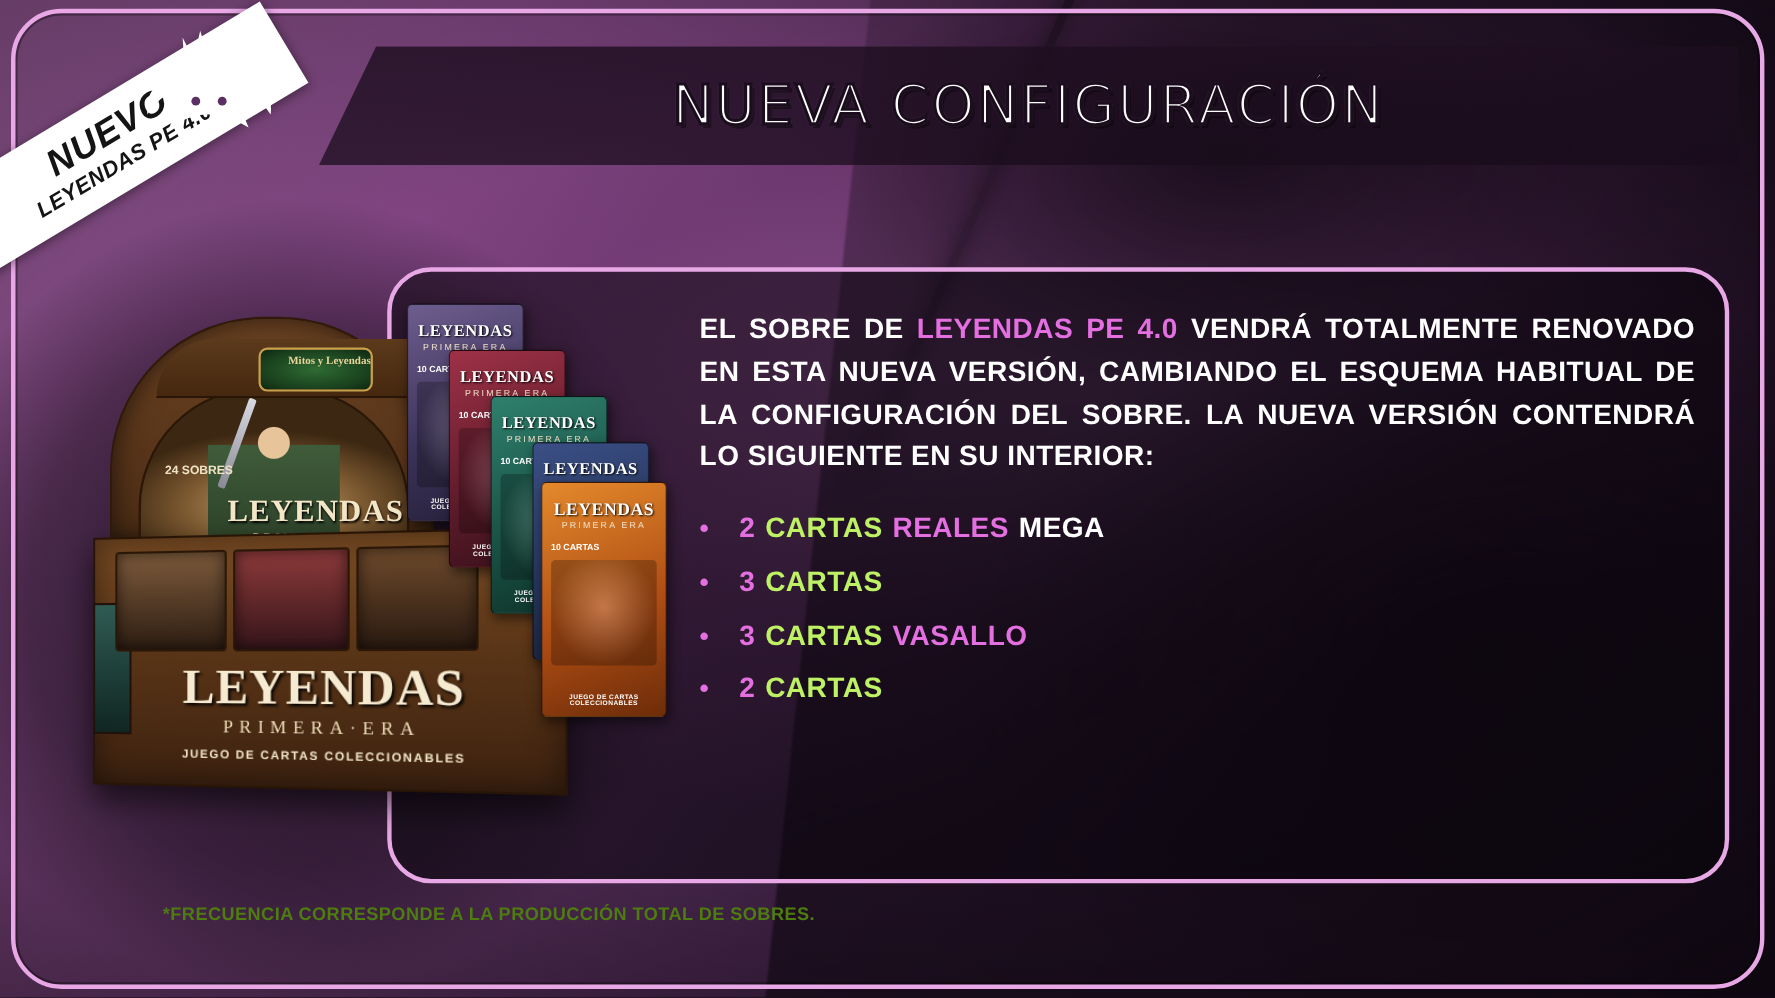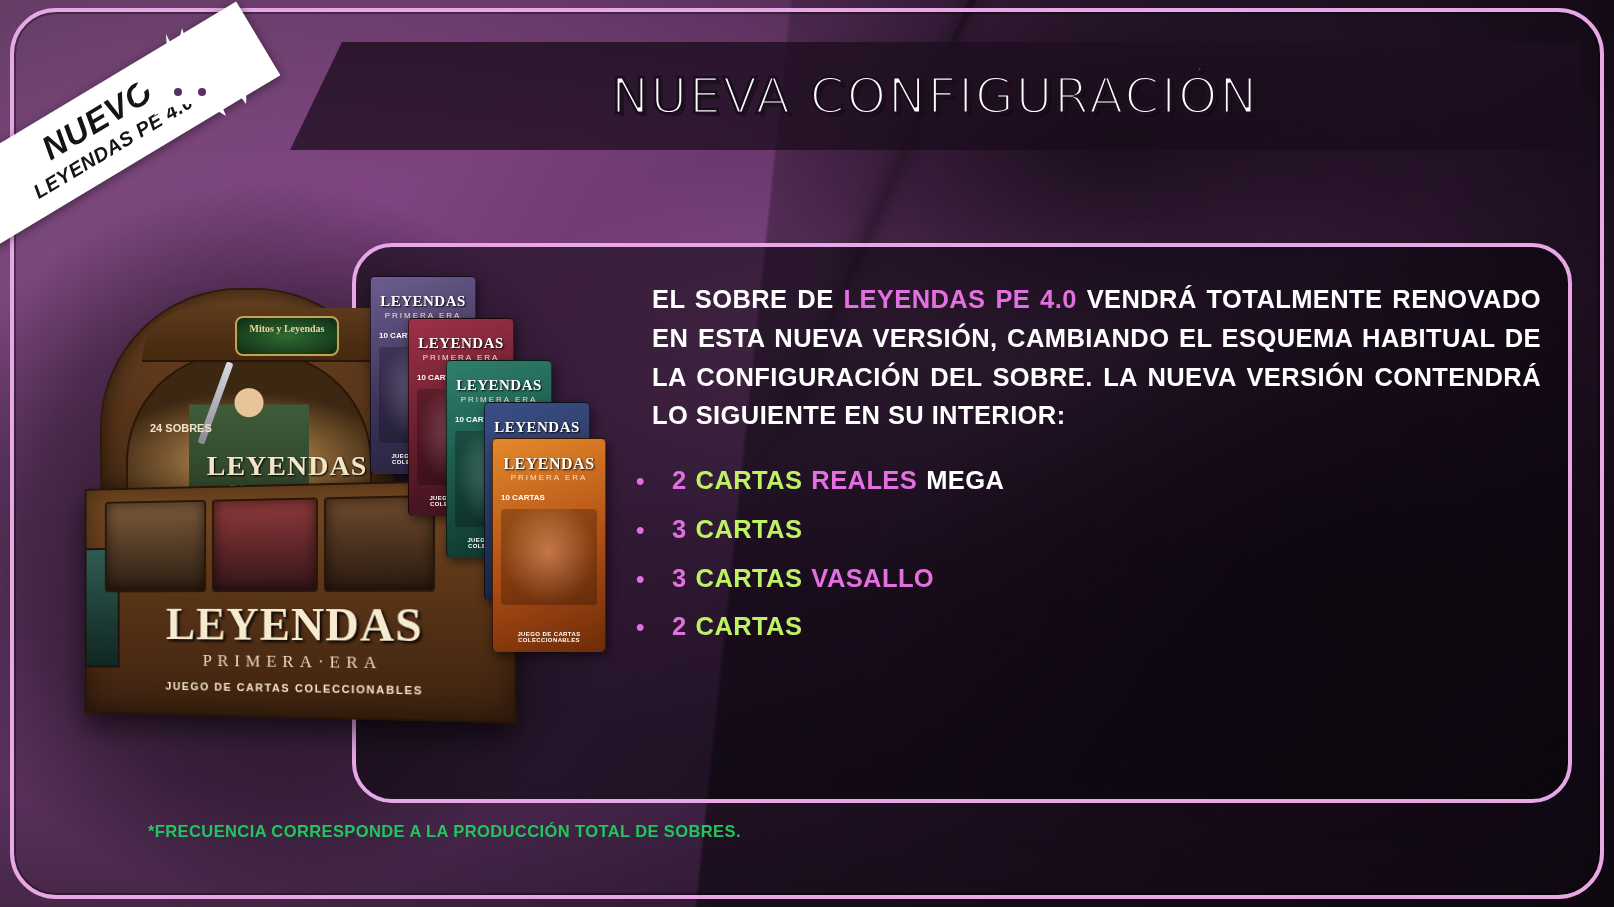--- a/index.html
+++ b/index.html
@@ -172,21 +172,20 @@
     z-index: 8;
     color: #ffffff;
     font-weight: bold;
     font-size: 25.5px;
     line-height: 1.52;
     letter-spacing: 0.4px;
   }
   .para-1 {
     text-align: justify;
     text-justify: inter-word;
-    margin-left: 16px;
   }
   .para-1 > span { display: inline; }
   .accent { color: #e46fe0; }
 
   .bullets {
     margin: 26px 0 0 0;
     padding: 0;
     list-style: none;
   }
   .bullets li {
@@ -211,21 +210,21 @@
     margin-top: 34px;
     text-align: justify;
     text-justify: inter-word;
   }
 
   .footnote {
     position: absolute;
     left: 148px;
     top: 822px;
     z-index: 9;
-    color: #22c55e;
+    color: #4d7c0f;
     font-weight: bold;
     font-size: 16.5px;
     letter-spacing: 0.4px;
   }
 
   
   .product {
     position: absolute;
     left: 60px;
     top: 270px;
@@ -296,21 +295,21 @@
     top: 8px;
     transform: translateX(-50%);
     width: 104px;
     height: 40px;
     background: radial-gradient(ellipse at 50% 50%, #2f6b33 0%, #19401d 70%, #0e2611 100%);
     border: 2px solid #c8a14c;
     border-radius: 8px;
     color: #e8d49a;
     font-size: 10px;
     font-weight: bold;
-    text-align: center;
+    text-align: right;
     line-height: 1.15;
     padding-top: 5px;
     box-sizing: border-box;
     font-family: "Liberation Serif", serif;
   }
   .sobres-label {
     position: absolute;
     left: 48px;
     top: 132px;
     color: #f0e2c4;

